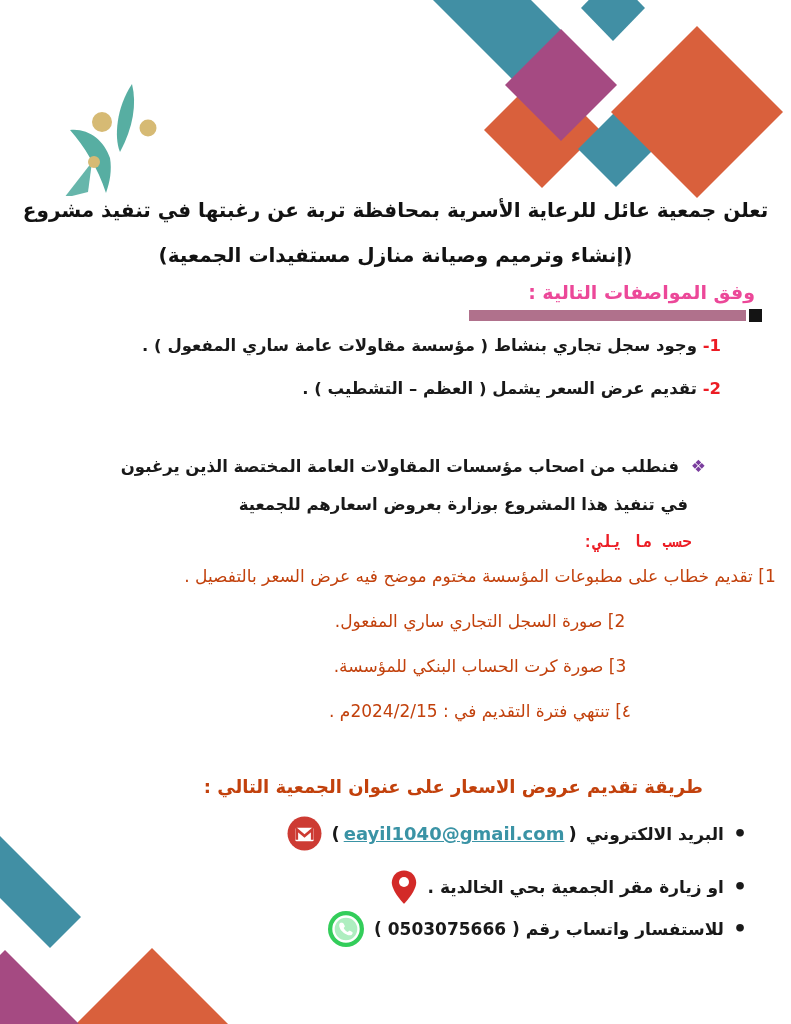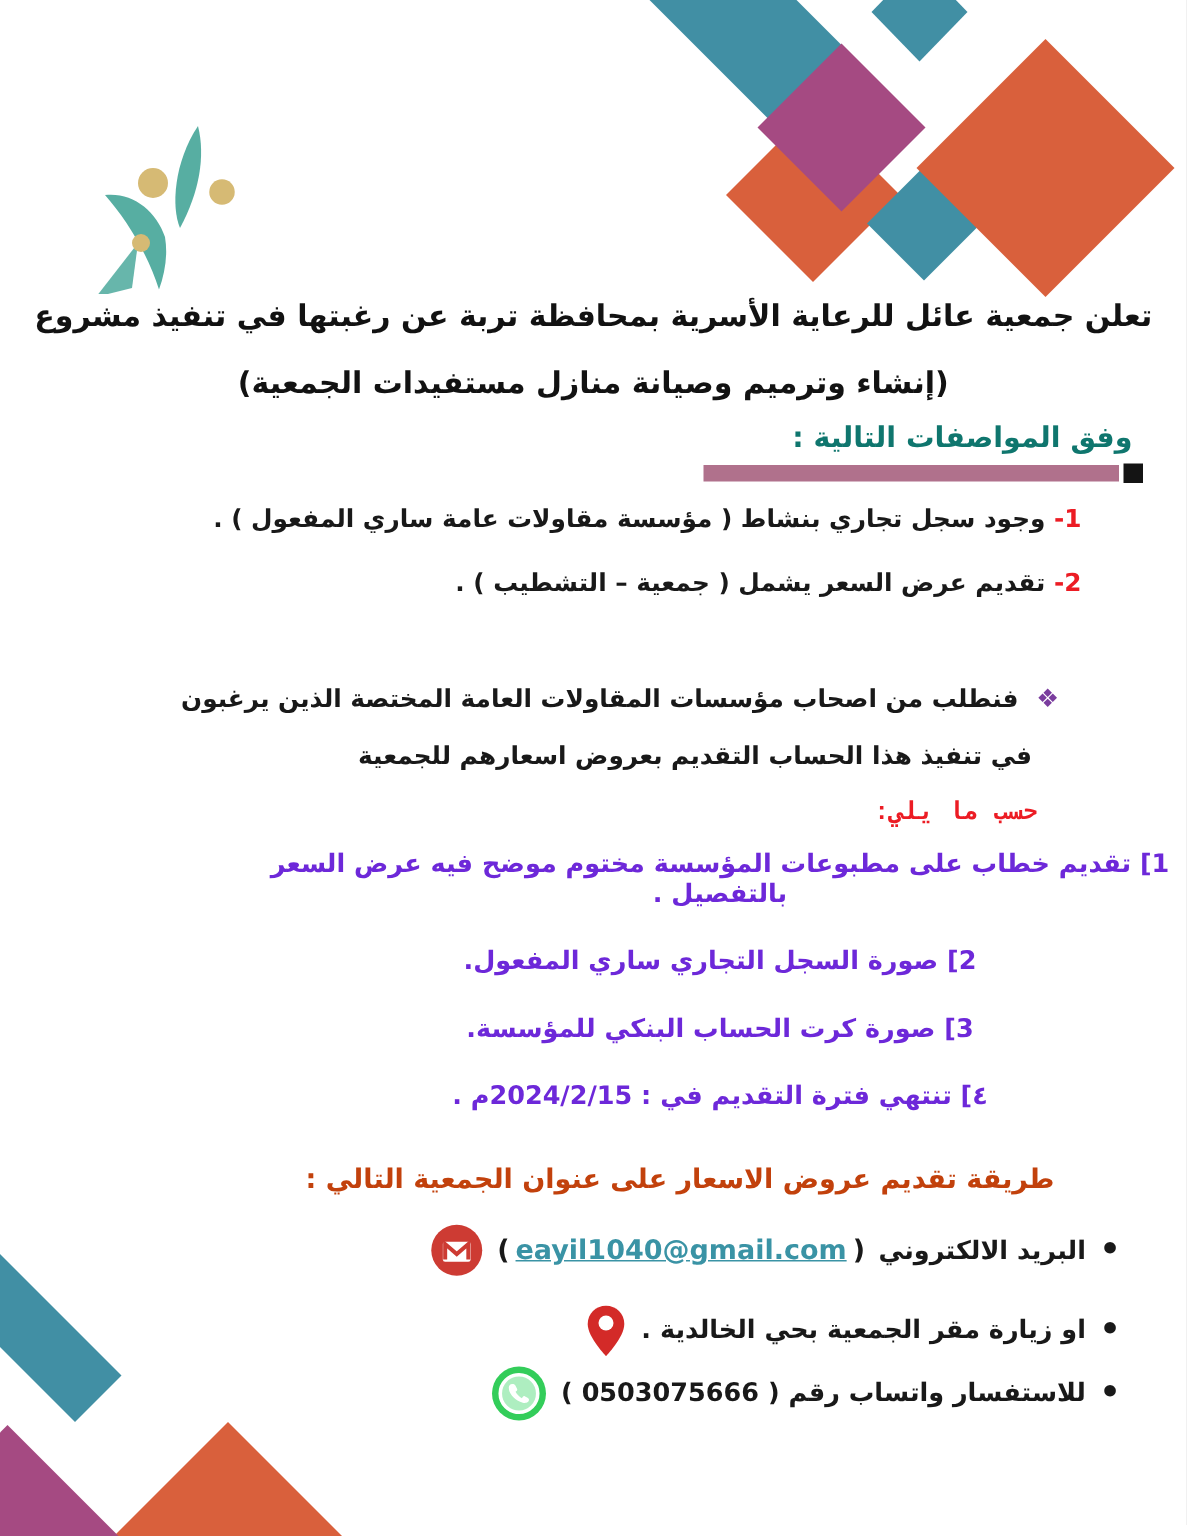--- a/index.html
+++ b/index.html
@@ -10,35 +10,35 @@
   }
   .deco{position:absolute;top:0;left:0;pointer-events:none;}
   
   .logo{position:absolute;top:46px;left:36px;}
   
   .announce{position:absolute;left:0;right:0;text-align:center;direction:rtl;
     font-weight:bold;font-size:20px;color:#121212;letter-spacing:0;}
   .announce.l1{top:198px;}
   .announce.l2{top:243px;}
   .specs-heading{position:absolute;top:281px;right:36px;direction:rtl;
-    color:#0f766e;font-weight:bold;font-size:19px;}
+    color:#ec4899;font-weight:bold;font-size:19px;}
   .bar-row{position:absolute;top:309px;right:29px;display:flex;align-items:center;gap:3px;}
   .bar{width:277px;height:11px;background:#b0718c;}
   .sq{width:13px;height:13px;background:#141414;}
   .num-item{position:absolute;right:70px;direction:rtl;font-size:16.5px;font-weight:bold;color:#191919;}
   .num-item.i1{top:336px;}
   .num-item.i2{top:379px;}
   .red-num{color:#ec1c24;}
   .request{position:absolute;top:447px;right:85px;width:662px;direction:rtl;
     font-size:16.5px;font-weight:bold;color:#191919;line-height:38px;}
   .request .diamond{color:#7a3d9e;font-size:17px;margin-left:6px;}
   .request .hasab{color:#ec1c24;margin-right:14px;font-family:Liberation Mono, monospace;}
   .request .l2{margin-right:18px;}
   .reqs{position:absolute;top:566px;left:180px;width:600px;direction:rtl;
-    text-align:center;font-size:17px;font-weight:700;color:#6d28d9;}
+    text-align:center;font-size:17px;font-weight:400;color:#c2410c;}
   .reqs .req-item{margin-bottom:25px;}
   .method-heading{position:absolute;top:776px;right:88px;direction:rtl;
     color:#c2410c;font-weight:bold;font-size:18px;}
   .contact{position:absolute;right:44px;direction:rtl;display:flex;align-items:center;
     gap:9px;font-size:17px;font-weight:bold;color:#191919;}
   .contact.email{top:816px;}
   .contact.visit{top:869px;}
   .contact.wa{top:910px;}
   .bullet{font-size:22px;line-height:1;}
   .email-wrap{direction:ltr;display:inline-flex;align-items:center;gap:4px;font-size:18px;}
@@ -86,29 +86,29 @@
     <div class="bar"></div>
     <div class="sq"></div>
   </div>
 
   <div class="num-item i1">
     <span class="red-num">1-</span>
     <span>وجود سجل تجاري بنشاط ( مؤسسة مقاولات عامة ساري المفعول ) .</span>
   </div>
   <div class="num-item i2">
     <span class="red-num">2-</span>
-    <span>تقديم عرض السعر يشمل ( جمعية – التشطيب ) .</span>
+    <span>تقديم عرض السعر يشمل ( العظم – التشطيب ) .</span>
   </div>
 
   <div class="request">
     <div>
       <span class="diamond">❖</span>
       <span>فنطلب من اصحاب مؤسسات المقاولات العامة المختصة الذين يرغبون</span>
     </div>
-    <div class="l2">في تنفيذ هذا الحساب التقديم بعروض اسعارهم للجمعية</div>
+    <div class="l2">في تنفيذ هذا المشروع بوزارة بعروض اسعارهم للجمعية</div>
     <div class="hasab">حسب ما يلي:</div>
   </div>
 
   <div class="reqs">
     <div class="req-item">1] تقديم خطاب على مطبوعات المؤسسة مختوم موضح فيه عرض السعر بالتفصيل .</div>
     <div class="req-item">2] صورة السجل التجاري ساري المفعول.</div>
     <div class="req-item">3] صورة كرت الحساب البنكي للمؤسسة.</div>
     <div class="req-item">٤] تنتهي فترة التقديم في : 2024/2/15م .</div>
   </div>
 

